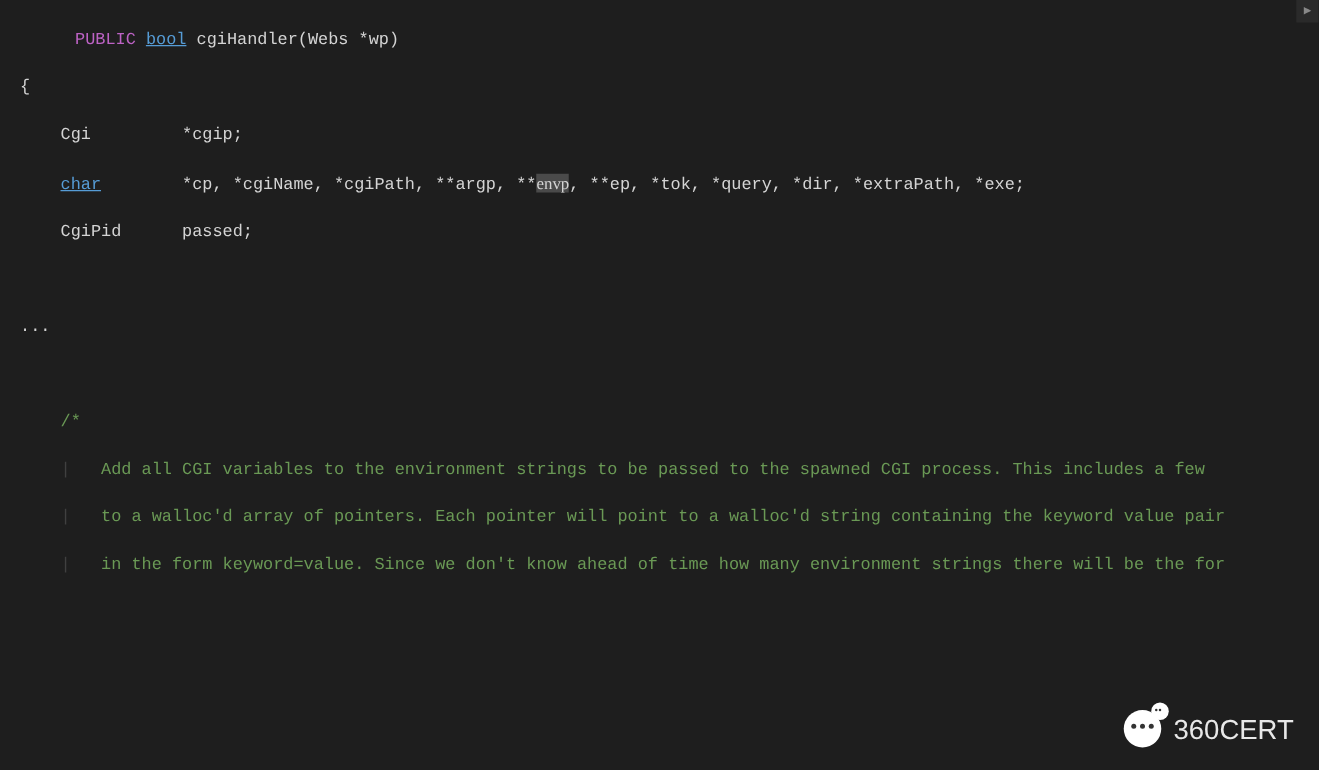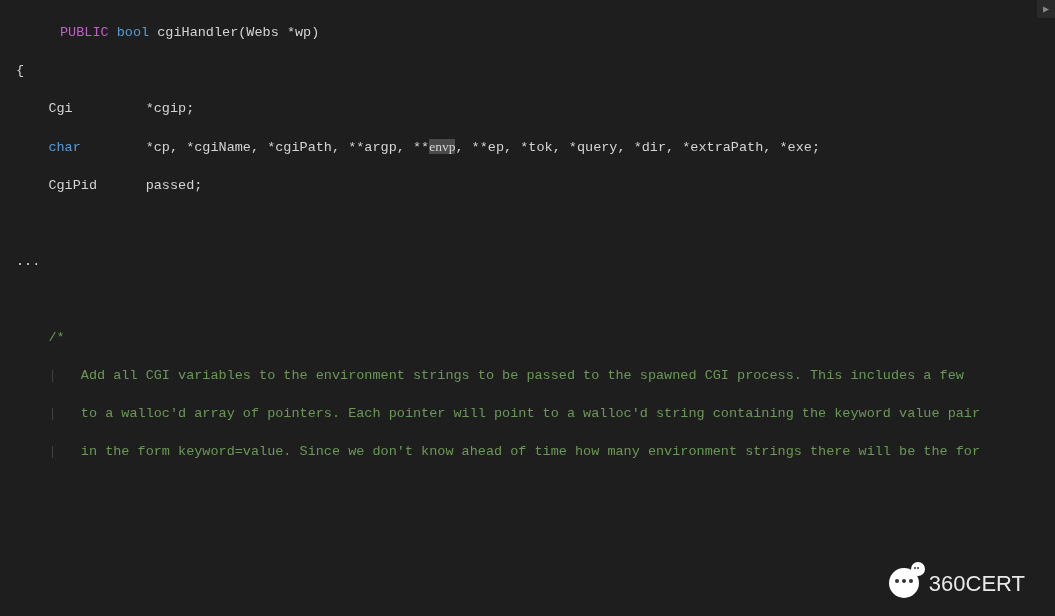--- a/index.html
+++ b/index.html
@@ -12,38 +12,38 @@
   width: 1055px;
   height: 616px;
   overflow: hidden;
   position: relative;
 }
 .editor {
   padding: 4px 0 0 16px;
   white-space: pre;
 }
 .line { display: block; min-height: 19px; }
-.tok-kw { color: #569cd6; }
+.tok-kw { color: #569cd6; text-decoration: underline; }
 .tok-macro { color: #bd63c5; margin-left: 44px; }
 .tok-comment { color: #6a9955; }
 .sel { background: #4a4a4a; font-family: Liberation Serif, serif; }
 .indent-guide { color: #404040; }
 .scroll-corner {
   position: absolute;
   top: 0; right: 0;
   width: 18px; height: 18px;
   background: #2a2a2a;
   display: flex; align-items: center; justify-content: center;
   color: #888;
   font-size: 10px;
 }
 .watermark {
   position: absolute;
   bottom: 18px;
-  right: 30px;
+  right: 20px;
   display: flex;
   align-items: center;
   gap: 10px;
   color: #e8e8e8;
   font-family: Arial, sans-serif;
   font-size: 22px;
   font-weight: 500;
 }
 .watermark .bubble {
   width: 30px; height: 30px;

